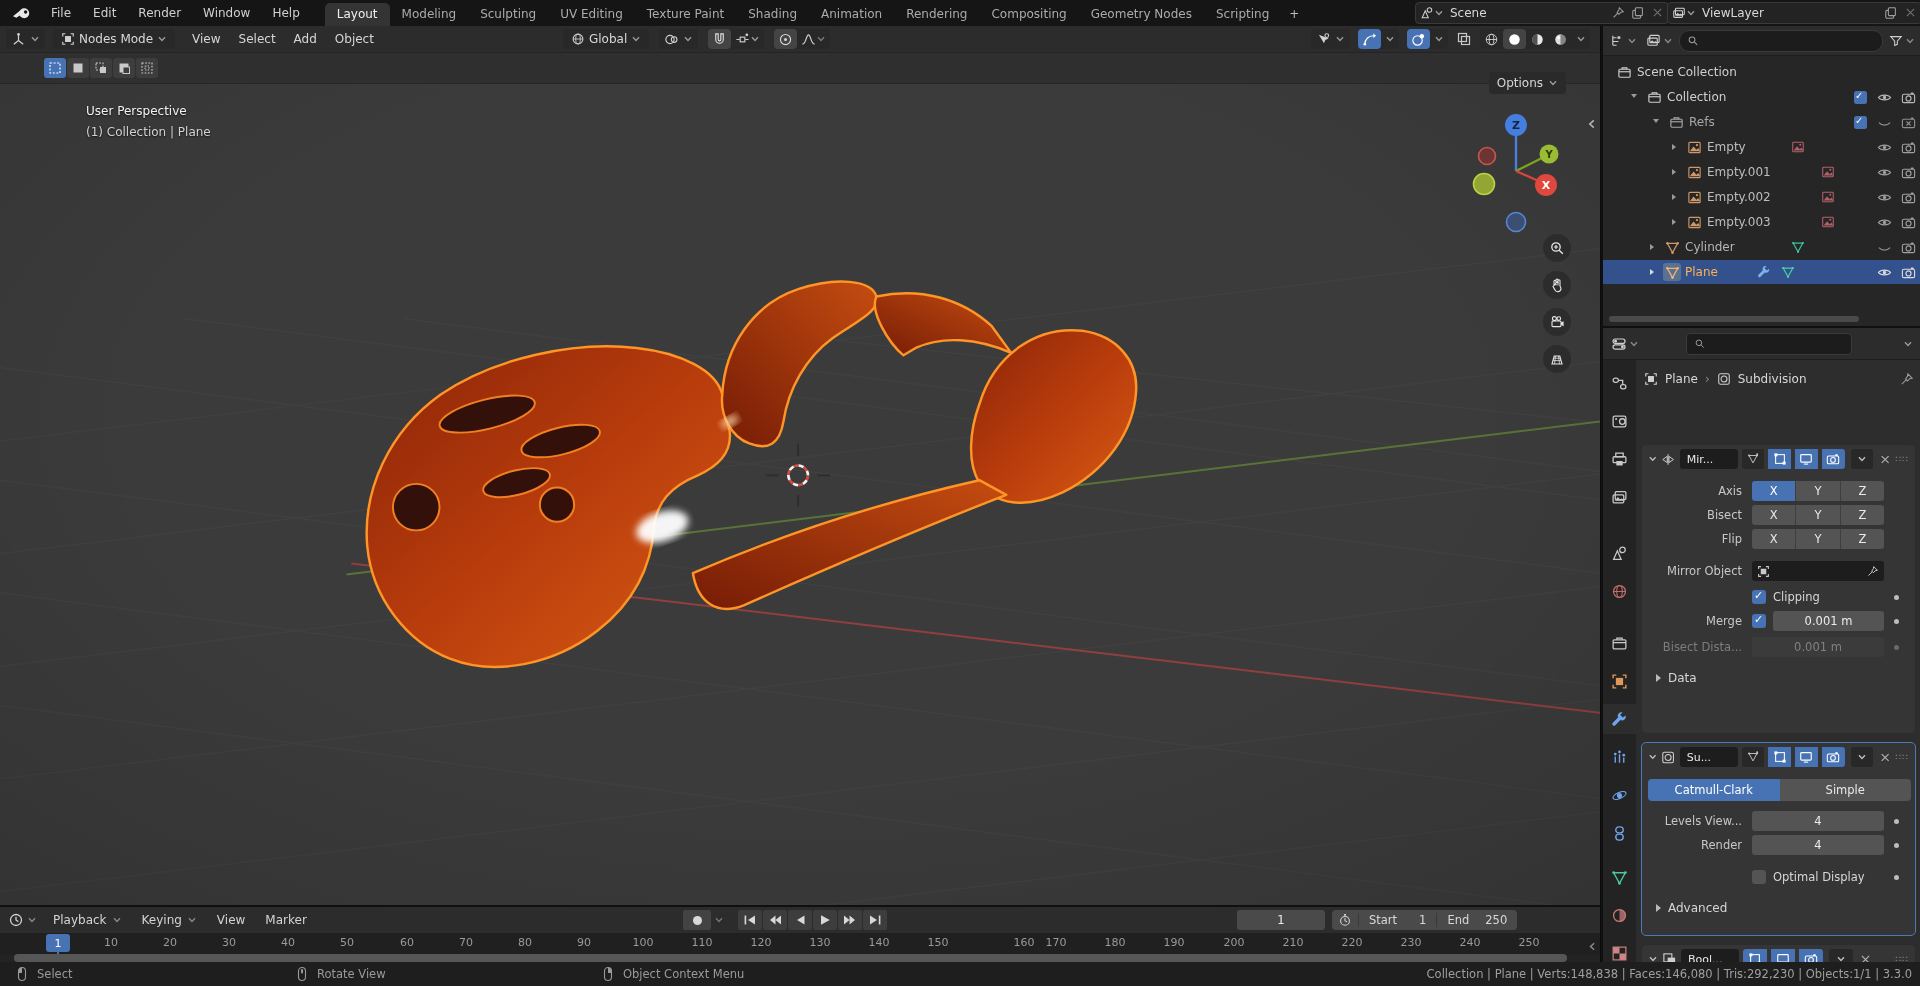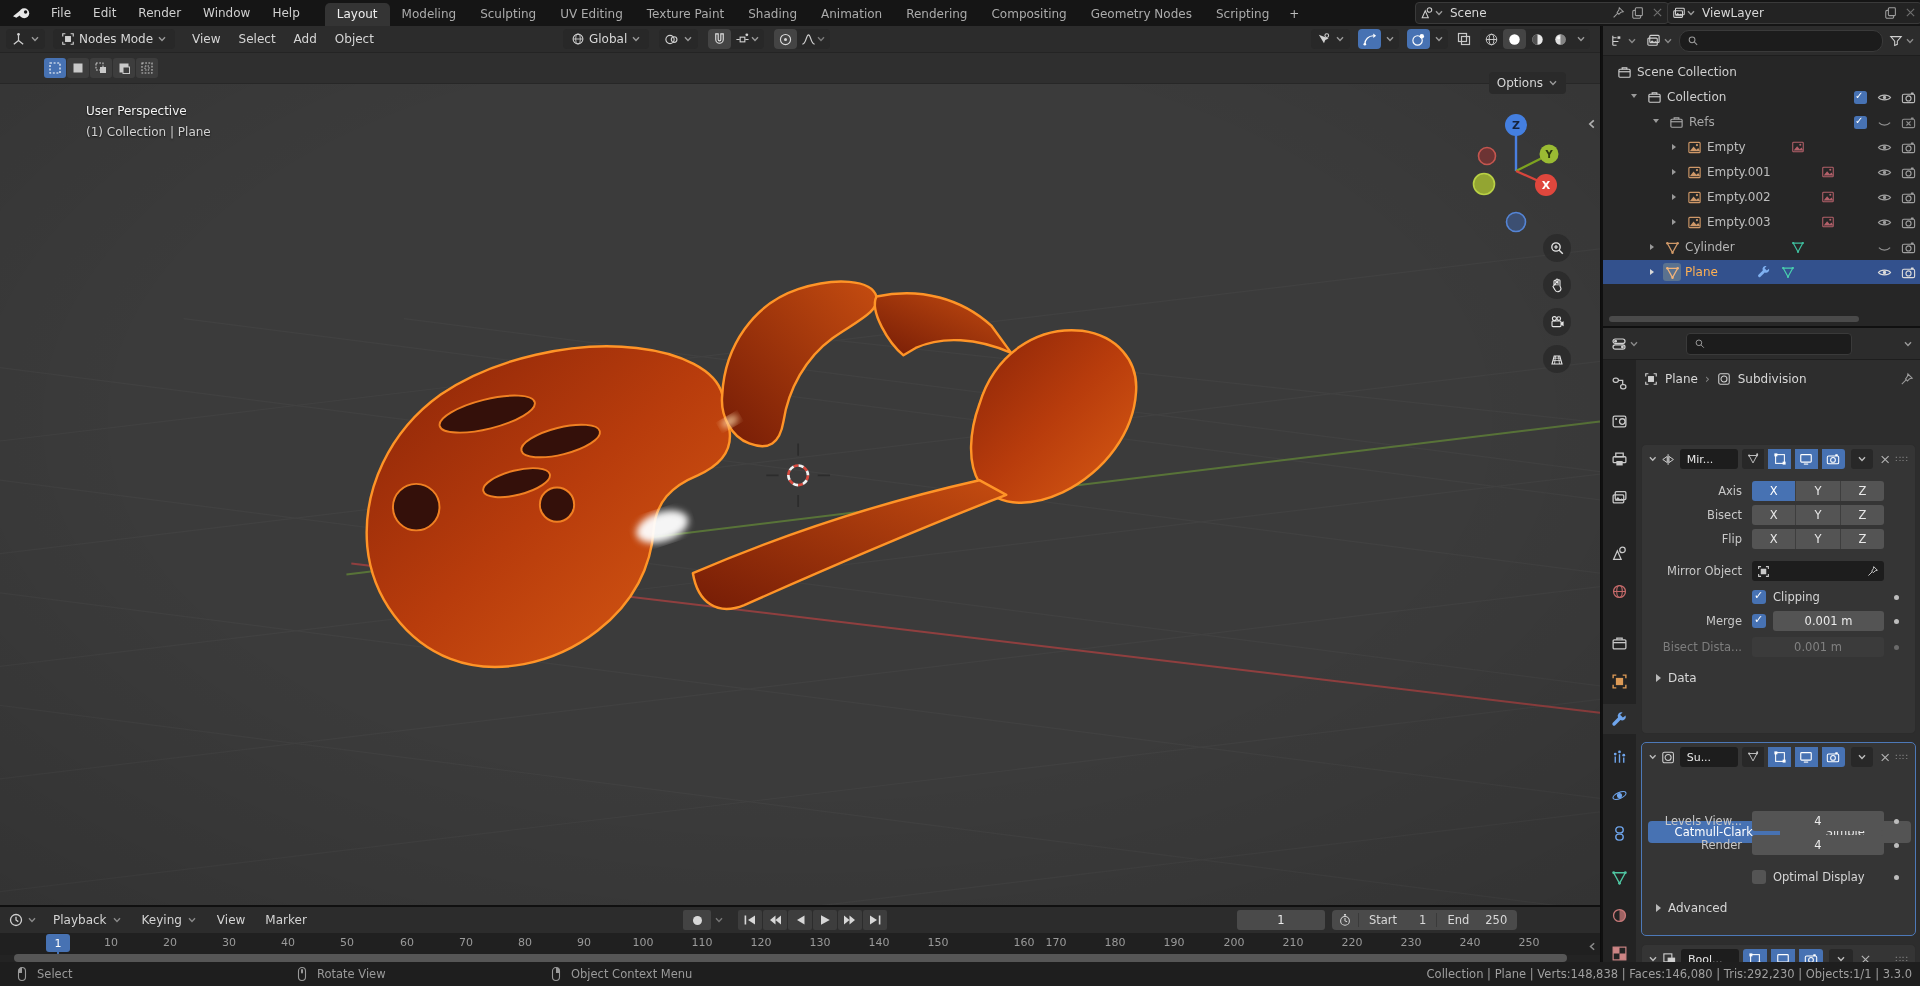--- a/index.html
+++ b/index.html
@@ -87,21 +87,21 @@
   .field.dim{background:#3b3b3b;color:#818181;}
   .field.dark{background:#1d1d1d;justify-content:flex-start;padding:0 5px;box-sizing:border-box;}
   .adot{position:absolute;left:252px;width:5px;height:5px;border-radius:50%;background:#bdbdbd;top:8px;}
   .adot.dim{background:#6a6a6a;}
   .subhdr{position:absolute;left:14px;display:flex;align-items:center;gap:7px;font-size:12px;color:#d6d6d6;}
   .carr{width:0;height:0;border-left:5px solid #b9b9b9;border-top:4px solid transparent;border-bottom:4px solid transparent;}
   .ccheck{width:14px;height:14px;border-radius:3px;background:#4772b3;position:relative;}
   .ccheck:after{content:"✓";position:absolute;left:2px;top:-1px;font-size:11px;color:#fff;font-weight:bold;}
   .ccheck.off{background:#545454;}
   .ccheck.off:after{content:"";}
-  .segment2{position:absolute;left:6px;width:263px;height:22px;display:flex;border-radius:4px;overflow:hidden;margin-top:42px;}
+  .segment2{position:absolute;left:6px;width:263px;height:22px;display:flex;border-radius:4px;overflow:hidden;}
   .segment2 .s{flex:1;display:flex;align-items:center;justify-content:center;font-size:11.5px;background:#545454;color:#e8e8e8;}
   .segment2 .s.on{background:#4772b3;color:#fff;}
   
   #timeline{left:0;top:905px;width:1600px;height:57px;background:#232323;border-top:2px solid #101010;}
   #tlhdr{position:absolute;left:0;top:0;width:1600px;height:26px;background:#2c2c2c;display:flex;align-items:center;font-size:12px;}
   #tlhdr .menu{padding:0 10px;color:#d4d4d4;display:flex;align-items:center;gap:5px;}
   .pbbtn{width:24px;height:20px;background:#3d3d3d;display:flex;align-items:center;justify-content:center;margin-right:1px;border-radius:2px;}
   #ruler{position:absolute;left:0;top:26px;width:1600px;height:22px;background:#202020;}
   .fr{position:absolute;top:3px;transform:translateX(-50%);font-size:11px;color:#9a9a9a;}
   #curframe{position:absolute;left:46px;top:1px;width:24px;height:18px;background:#4772b3;border-radius:3px;color:#fff;font-size:11px;display:flex;align-items:center;justify-content:center;transform:none;}
@@ -1555,20 +1555,20 @@
         <use href="#i-mousel"></use>
       </svg>
     <span>Select</span>
   </span>
   <span class="skey" style="left:294px">
     <svg class="ic" width="16" height="16" style="color:#9a9a9a">
         <use href="#i-mousem"></use>
       </svg>
     <span>Rotate View</span>
   </span>
-  <span class="skey" style="left:548px">
+  <span class="skey" style="left:600px">
     <svg class="ic" width="16" height="16" style="color:#9a9a9a">
         <use href="#i-mouser"></use>
       </svg>
     <span>Object Context Menu</span>
   </span>
   <span id="statright">Collection | Plane | Verts:148,838 | Faces:146,080 | Tris:292,230 | Objects:1/1 | 3.3.0</span>
 </div>
 
 </body></html>

